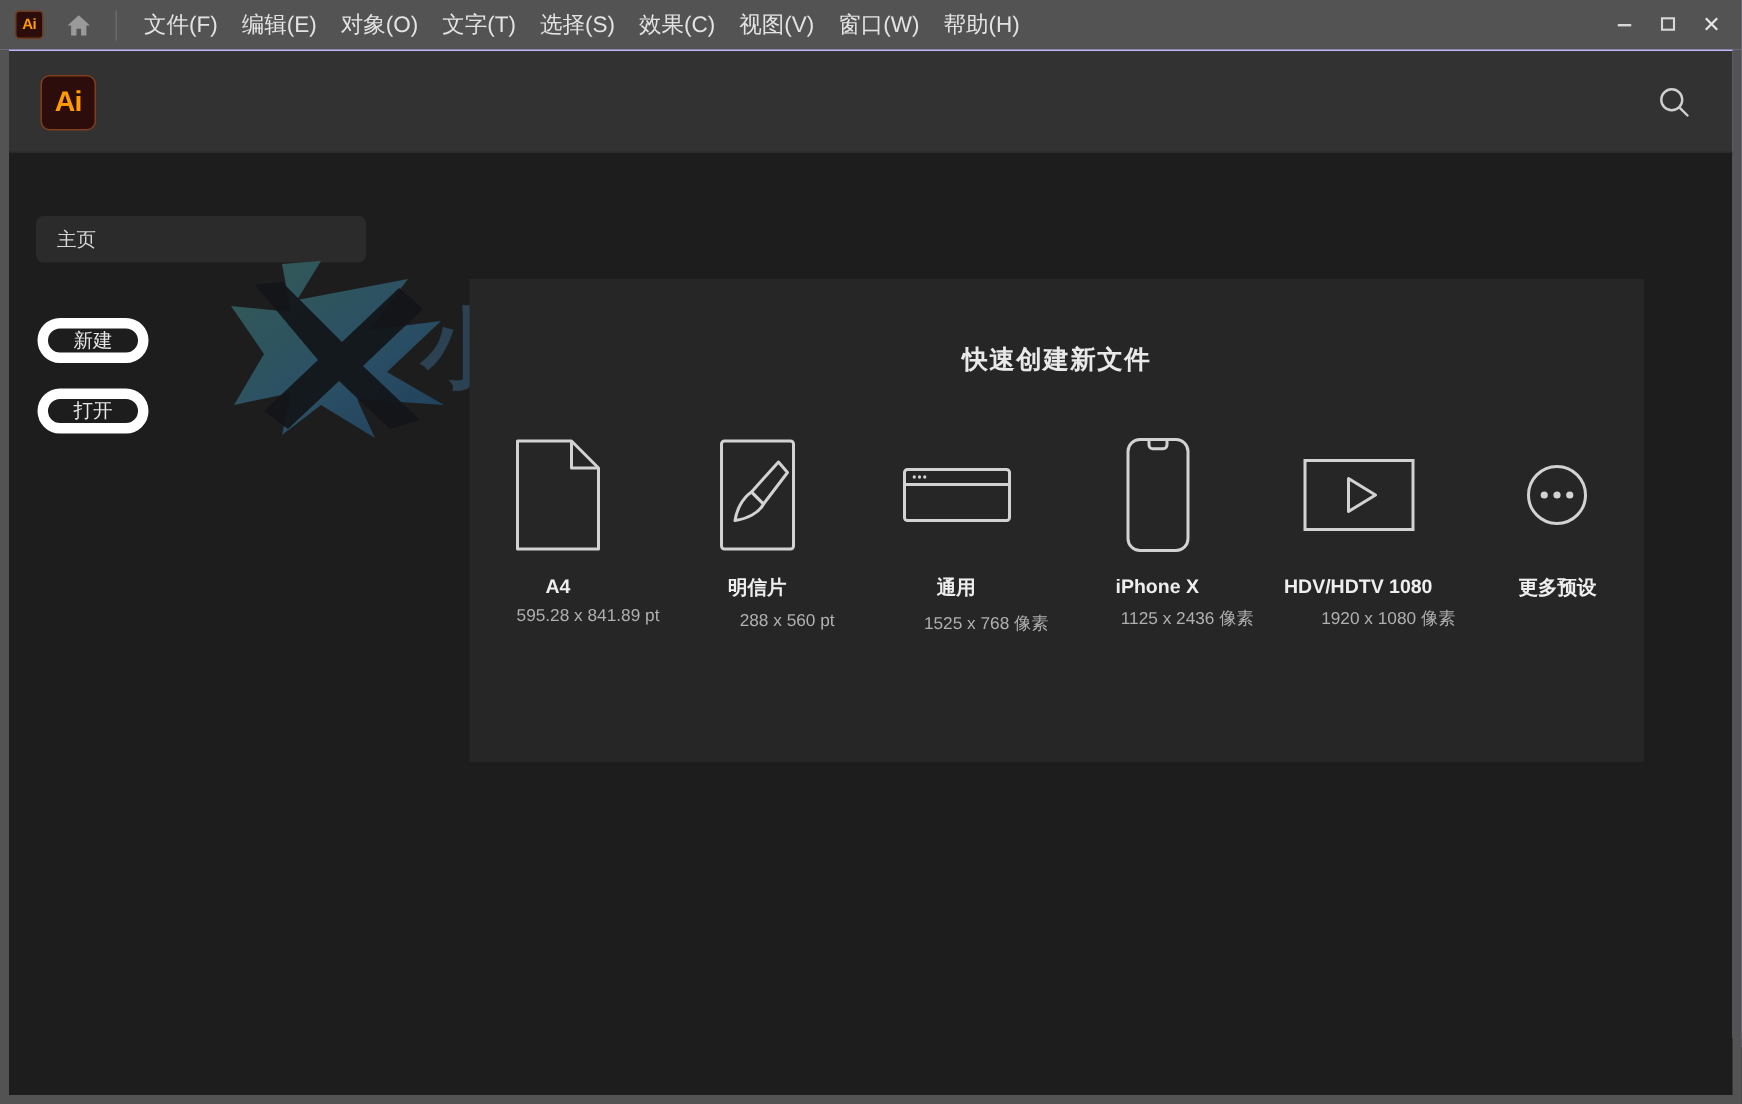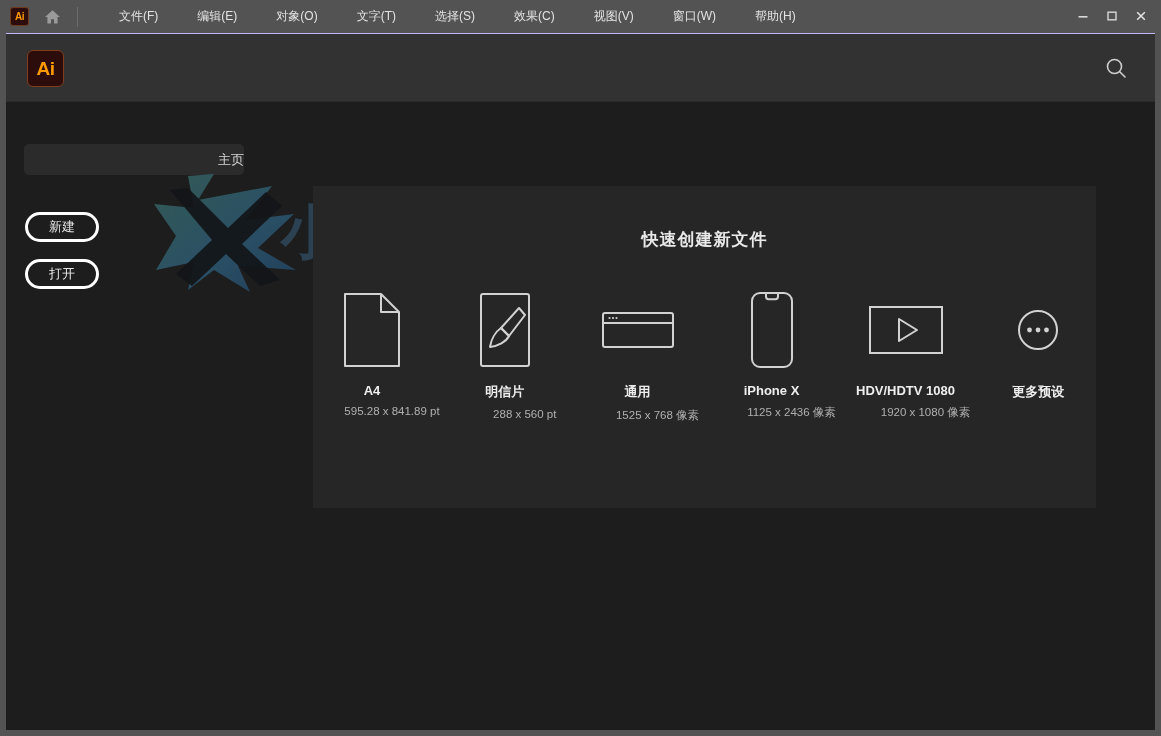--- a/index.html
+++ b/index.html
@@ -30,23 +30,22 @@
     width:26px; height:26px; margin-left:10px;
     display:flex; align-items:center; justify-content:center;
   }
   .tb-sep {
     width:1px; height:20px; background:#6b6b6b; margin:0 10px 0 12px;
   }
   .menu {
     display:flex; align-items:center; height:33px;
   }
   .menu-item {
-    color:#e3e3e3; font-size:12px; padding:0 8px; line-height:33px;
-    white-space:nowrap;
-    margin-left:23px;
+    color:#e3e3e3; font-size:15px; padding:0 8px; line-height:33px;
+    white-space:nowrap;
   }
   .wctrls {
     position:absolute; right:6px; top:3px;
     display:flex; align-items:center;
   }
   .wbtn {
     width:29px; height:25px; display:flex; align-items:center; justify-content:center;
   }
 
   
@@ -79,26 +78,26 @@
     overflow:hidden;
   }
 
   
   .tabpill {
     position:absolute; left:18px; top:42px;
     width:220px; height:31px;
     background:#2b2b2b; border-radius:5px;
     display:flex; align-items:center;
     padding-left:14px;
-    color:#d7d7d7; font-size:13px;justify-content:flex-end;
+    color:#d7d7d7; font-size:13px;
   }
   .pillbtn {
     position:absolute; left:19px;
     width:74px; height:30px;
-    border:3px solid #ffffff; border-radius:15px;
+    border:7px solid #ffffff; border-radius:15px;
     display:flex; align-items:center; justify-content:center;
     color:#e8e8e8; font-size:13px;
     background:transparent;
   }
   .pill-new  { top:110px; }
   .pill-open { top:157px; }
 
   
   .watermark {
     position:absolute; left:140px; top:72px;

